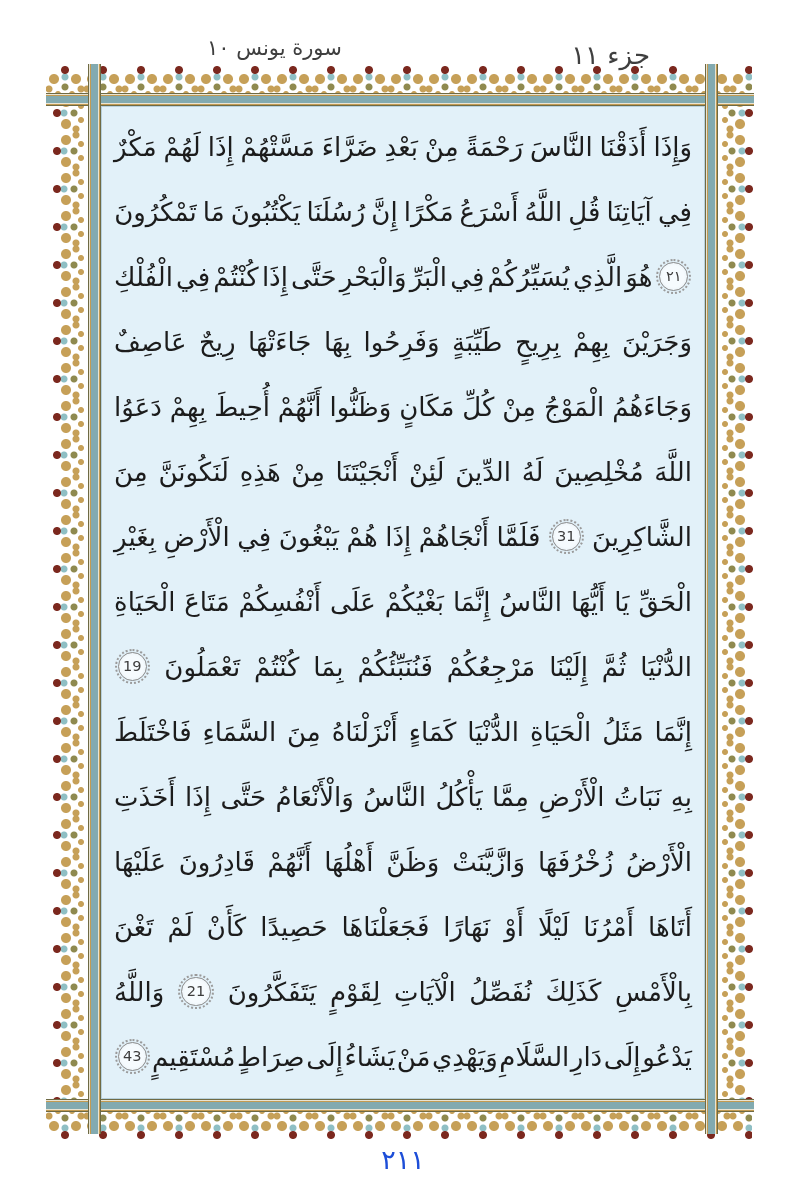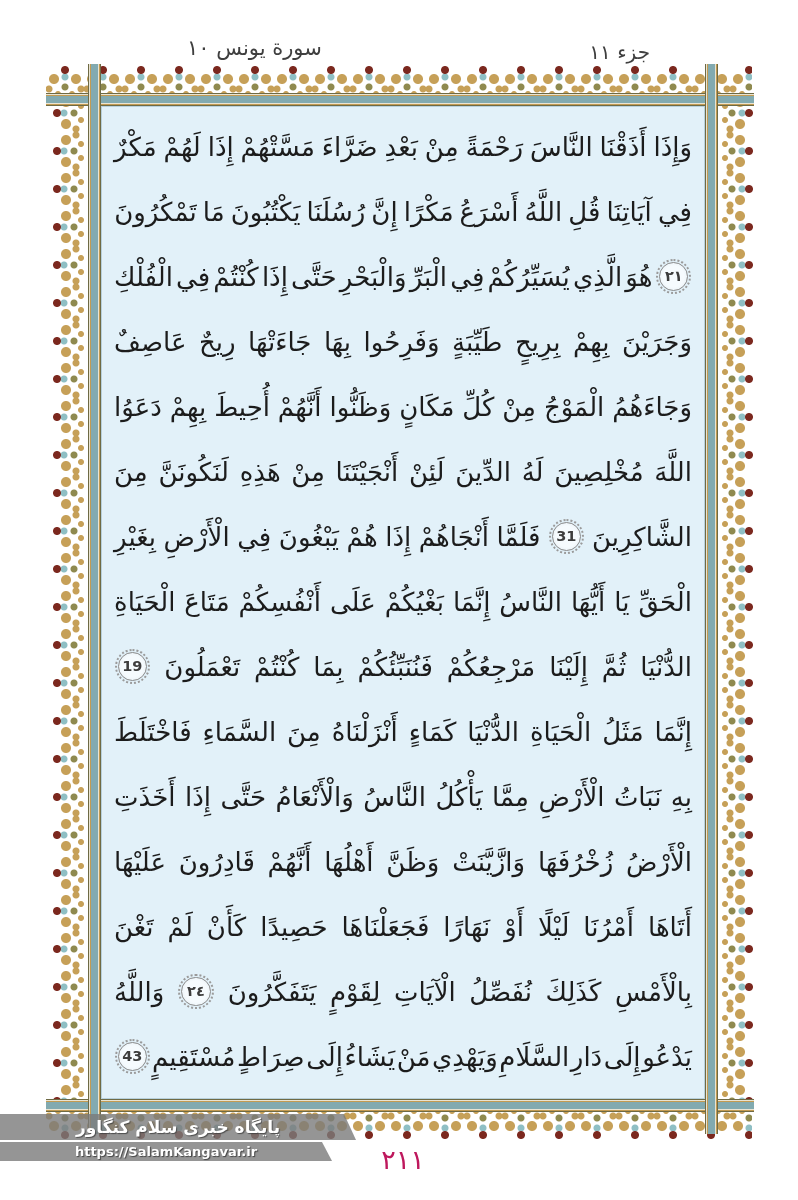--- a/index.html
+++ b/index.html
@@ -13,22 +13,22 @@
     --ornament-teal:#8fbfc4;
     --ornament-olive:#8f8a4f;
     --ink:#1c1c1c;
     --label-ink:#3f3f3f;
   }
   html,body{margin:0;padding:0;}
   body{font-family:"DejaVu Sans",sans-serif;background:#ffffff;}
   .screen{position:relative;width:798px;height:1200px;background:#ffffff;overflow:hidden;}
 
   
-  .hdr{position:absolute;color:var(--label-ink);direction:rtl;white-space:nowrap;}
-  .hdr-juz{top:40px;right:148px;font-size:20px;}
+  .hdr{position:absolute;color:var(--label-ink);direction:rtl;white-space:nowrap;margin-left:20px;}
+  .hdr-juz{top:40px;right:148px;font-size:26px;}
   .hdr-surah{top:36px;left:187px;font-size:21px;}
 
   
   .band{position:absolute;}
   .band-h{background:linear-gradient(180deg,
       var(--band-olive) 0 6%,var(--band-cream) 6% 12%,var(--band-gold) 12% 24%,
       var(--band-teal) 24% 74%,var(--band-cream) 74% 82%,var(--band-gold) 82% 94%,
       var(--band-olive) 94% 100%);}
   .band-v{background:linear-gradient(90deg,
       var(--band-olive) 0 6%,var(--band-cream) 6% 12%,var(--band-gold) 12% 24%,
@@ -83,27 +83,27 @@
   .qline{
     display:flex;direction:rtl;justify-content:space-between;align-items:center;
     height:65px;white-space:nowrap;
   }
   .qword{white-space:nowrap;}
   .ayah{
     display:inline-flex;align-items:center;justify-content:center;
     box-sizing:border-box;min-width:2em;height:2em;border-radius:50%;
     border:1.5px solid #8a8a8a;outline:2px dotted #9a9a9a;outline-offset:1px;
     background:radial-gradient(circle,#f6fbfe 55%,#dfeaf1 100%);
-    color:#3d3d3d;font-size:.56em;line-height:1;margin:0 .25em;font-weight:bold;
+    color:#3d3d3d;font-size:.56em;line-height:1;margin:0 .25em;
   }
 
   
   .page-number{
     position:absolute;left:101px;top:1144px;width:604px;text-align:center;
-    font-size:27px;color:#be185d;direction:rtl;
+    font-size:27px;color:#1d4ed8;direction:rtl;
   }
 
   
   .wm{position:absolute;left:0;color:#fff;display:flex;align-items:center;z-index:5;}
   .wm-name{
     top:1114px;width:356px;height:26px;background:rgba(122,122,122,.8);
     clip-path:polygon(0 0,344px 0,356px 100%,0 100%);
     direction:rtl;justify-content:center;font-size:17px;font-weight:bold;
     text-shadow:1px 1px 1px rgba(60,60,60,.8);
   }
@@ -289,37 +289,35 @@
           <span class="qword">لَمْ</span>
           <span class="qword">تَغْنَ</span>
         </div>
         <div class="qline">
           <span class="qword">بِالْأَمْسِ</span>
           <span class="qword">كَذَلِكَ</span>
           <span class="qword">نُفَصِّلُ</span>
           <span class="qword">الْآيَاتِ</span>
           <span class="qword">لِقَوْمٍ</span>
           <span class="qword">يَتَفَكَّرُونَ</span>
-          <span class="ayah">٢٤</span>
+          <span class="ayah">21</span>
           <span class="qword">وَاللَّهُ</span>
         </div>
         <div class="qline">
           <span class="qword">يَدْعُو</span>
           <span class="qword">إِلَى</span>
           <span class="qword">دَارِ</span>
           <span class="qword">السَّلَامِ</span>
           <span class="qword">وَيَهْدِي</span>
           <span class="qword">مَنْ</span>
           <span class="qword">يَشَاءُ</span>
           <span class="qword">إِلَى</span>
           <span class="qword">صِرَاطٍ</span>
           <span class="qword">مُسْتَقِيمٍ</span>
           <span class="ayah">43</span>
         </div>
       </div>
   </div>
 
   <div class="page-number">٢١١</div>
 
-  <div class="wm wm-name">پایگاه خبری سلام کنگاور</div>
-  <div class="wm wm-url">https://SalamKangavar.ir</div>
 
 </div>
 
 </body></html>

